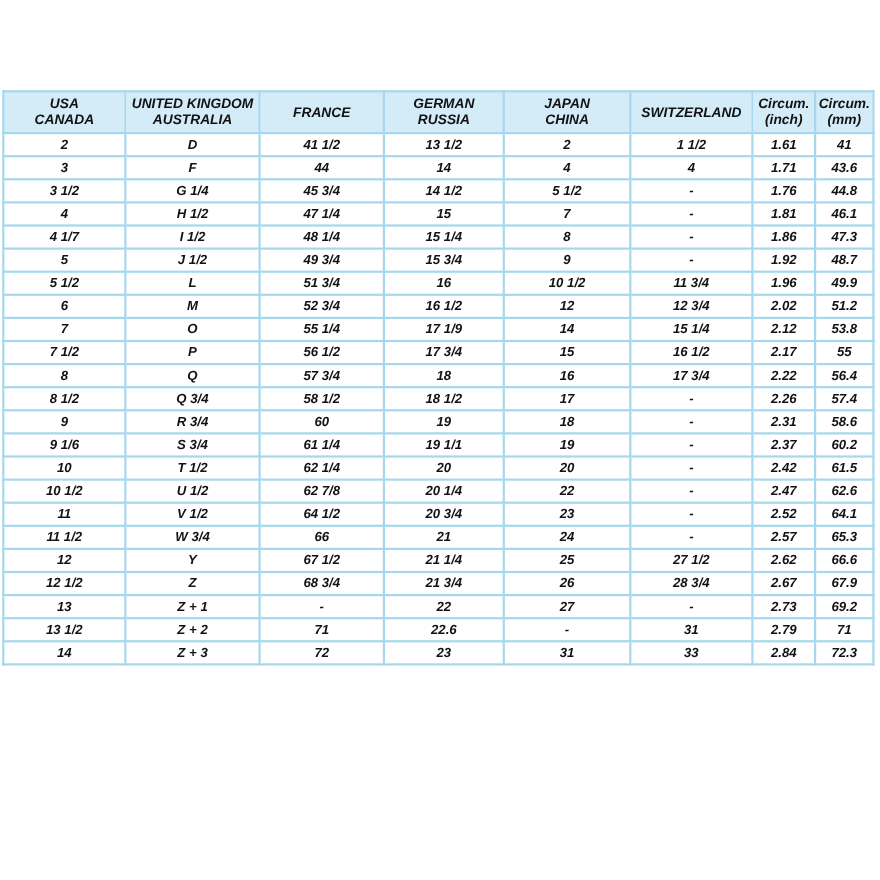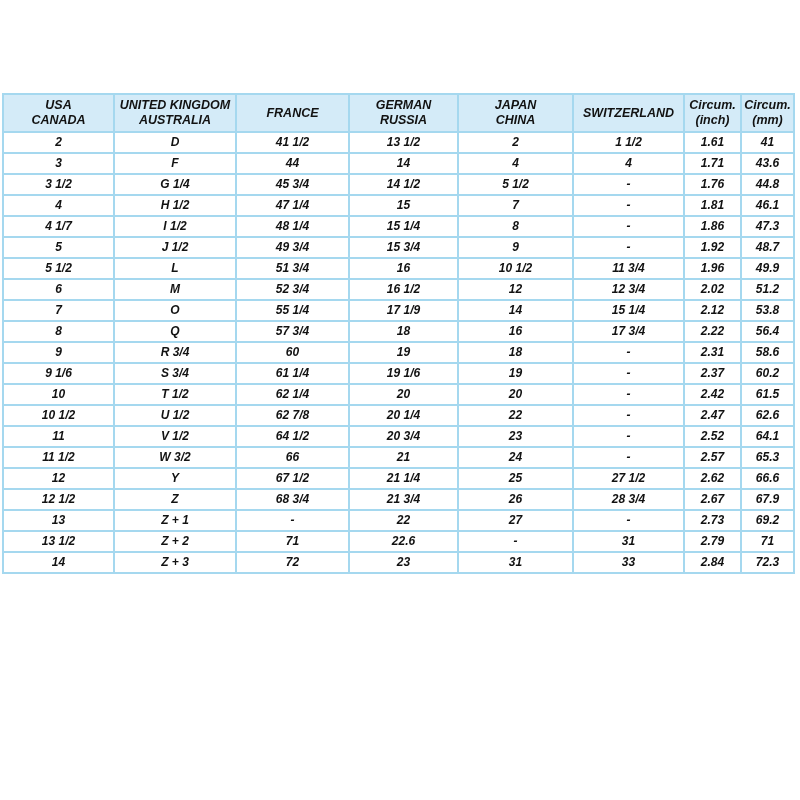--- a/index.html
+++ b/index.html
@@ -10,21 +10,21 @@
   body {
     width: 800px;
     height: 800px;
     position: relative;
     font-family: "Liberation Sans", sans-serif;
     overflow: hidden;
   }
   .table-wrap {
     position: absolute;
     left: 2px;
-    top: 93px;
+    top: 82px;
     width: 669px;
   }
   table.size-table {
     border-collapse: collapse;
     table-layout: fixed;
     width: 791px;
   }
   table.size-table th,
   table.size-table td {
     border: 2px solid #a5d8ef;
@@ -162,44 +162,64 @@
           <td>7</td>
           <td>O</td>
           <td>55 1/4</td>
           <td>17 1/9</td>
           <td>14</td>
           <td>15 1/4</td>
           <td>2.12</td>
           <td>53.8</td>
         </tr>
         <tr>
+          <td>7 1/2</td>
+          <td>P</td>
+          <td>56 1/2</td>
+          <td>17 3/4</td>
+          <td>15</td>
+          <td>16 1/2</td>
+          <td>2.17</td>
+          <td>55</td>
+        </tr>
+        <tr>
           <td>8</td>
           <td>Q</td>
           <td>57 3/4</td>
           <td>18</td>
           <td>16</td>
           <td>17 3/4</td>
           <td>2.22</td>
           <td>56.4</td>
         </tr>
         <tr>
+          <td>8 1/2</td>
+          <td>Q 3/4</td>
+          <td>58 1/2</td>
+          <td>18 1/2</td>
+          <td>17</td>
+          <td>-</td>
+          <td>2.26</td>
+          <td>57.4</td>
+        </tr>
+        <tr>
           <td>9</td>
           <td>R 3/4</td>
           <td>60</td>
           <td>19</td>
           <td>18</td>
           <td>-</td>
           <td>2.31</td>
           <td>58.6</td>
         </tr>
         <tr>
           <td>9 1/6</td>
           <td>S 3/4</td>
           <td>61 1/4</td>
-          <td>19 1/6</td>
+          <td>19 1/1</td>
           <td>19</td>
           <td>-</td>
           <td>2.37</td>
           <td>60.2</td>
         </tr>
         <tr>
           <td>10</td>
           <td>T 1/2</td>
           <td>62 1/4</td>
           <td>20</td>
@@ -223,21 +243,21 @@
           <td>V 1/2</td>
           <td>64 1/2</td>
           <td>20 3/4</td>
           <td>23</td>
           <td>-</td>
           <td>2.52</td>
           <td>64.1</td>
         </tr>
         <tr>
           <td>11 1/2</td>
-          <td>W 3/2</td>
+          <td>W 3/4</td>
           <td>66</td>
           <td>21</td>
           <td>24</td>
           <td>-</td>
           <td>2.57</td>
           <td>65.3</td>
         </tr>
         <tr>
           <td>12</td>
           <td>Y</td>

